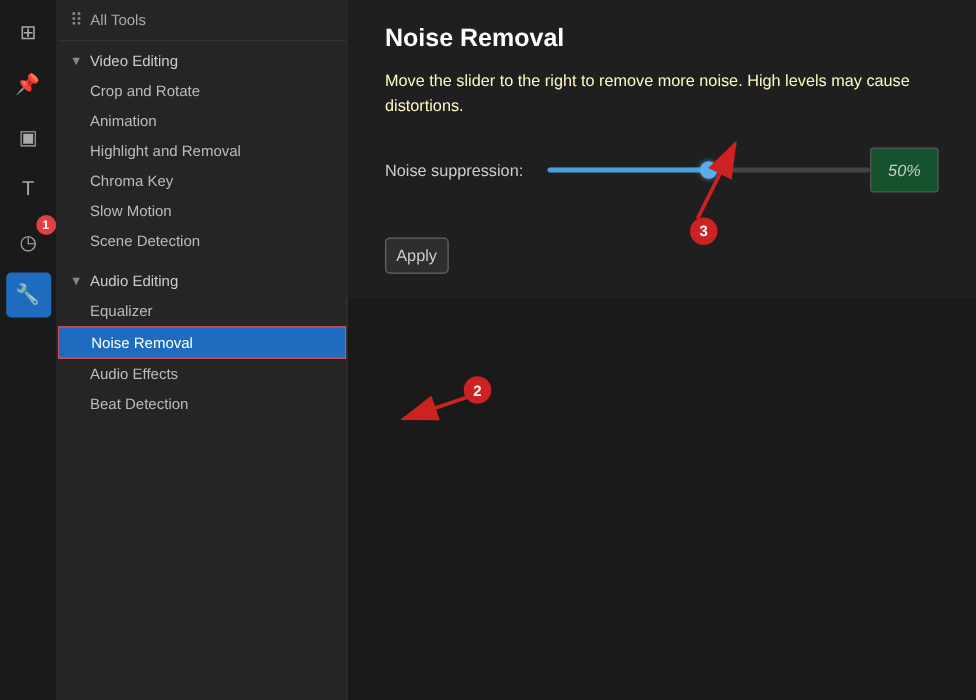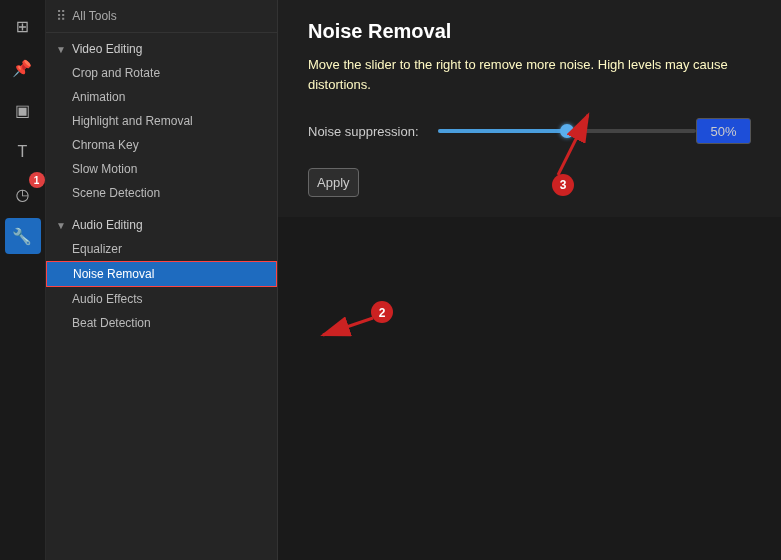--- a/index.html
+++ b/index.html
@@ -127,21 +127,21 @@
     .panel-description {
       font-size: 13px;
       color: #fef9c3;
       margin-bottom: 24px;
       line-height: 1.5;
     }
 
     .control-row {
       display: flex;
       align-items: center;
-      margin-bottom: 24px;
+      margin-bottom: 36px;
     }
 
     .control-label {
       font-size: 13px;
       color: #ccc;
       white-space: nowrap;
       min-width: 130px;
     }
 
     .slider-container {
@@ -173,29 +173,30 @@
       background: #5aaeee;
       position: absolute;
       top: 50%;
       transform: translate(-50%, -50%);
       cursor: pointer;
       box-shadow: 0 0 4px rgba(90,174,238,0.8);
     }
 
     .value-box {
       width: 55px;
-      height: 26px;
+      height: 36px;
       border: 1px solid #555;
       border-radius: 3px;
-      background: #1d4ed8;
+      background: #14532d;
       color: #ccc;
       font-size: 13px;
       display: flex;
       align-items: center;
       justify-content: center;
+      font-style: italic;
     }
 
     .apply-btn {
       padding: 6px 8px;
       border: 1px solid #666;
       border-radius: 4px;
       background: #2e2e2e;
       color: #ccc;
       font-size: 13px;
       cursor: pointer;

